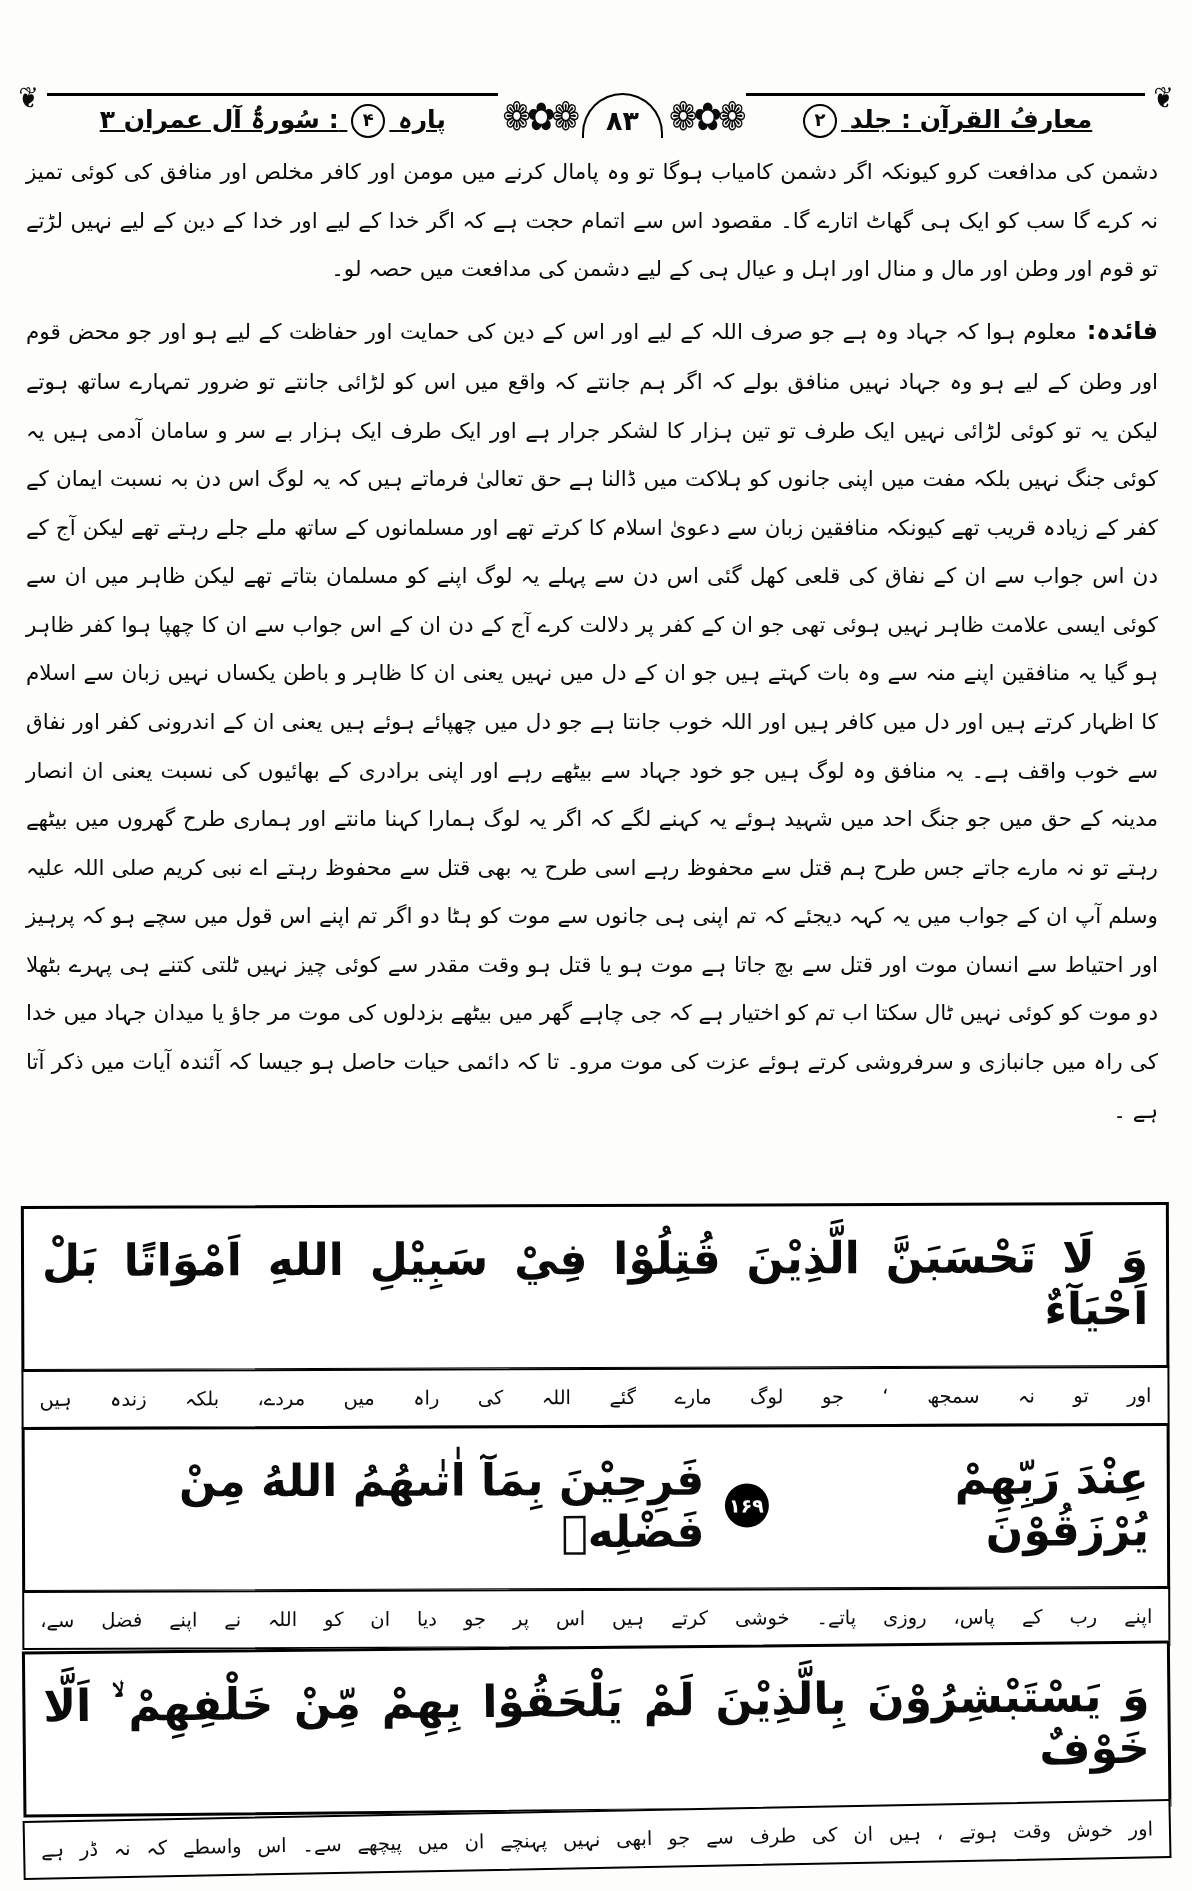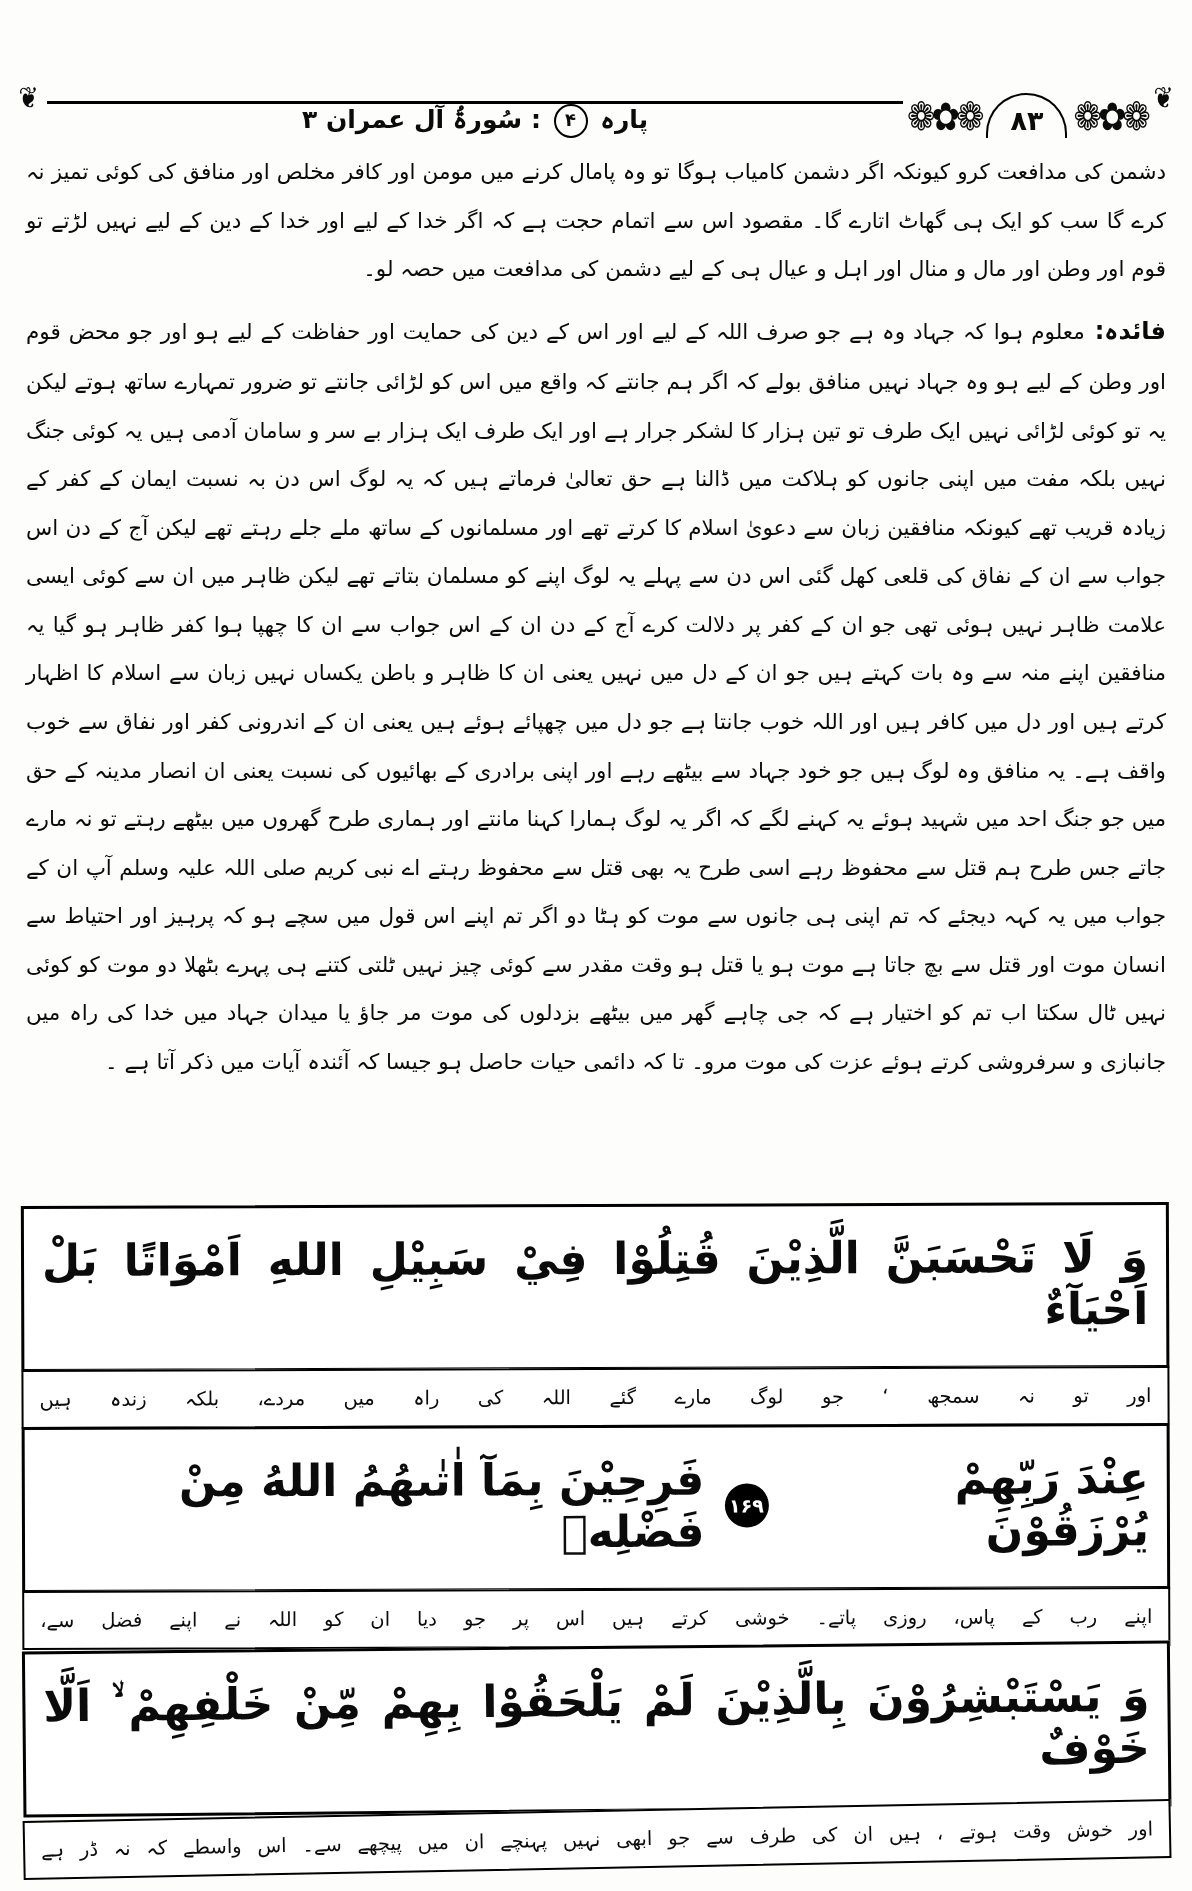--- a/index.html
+++ b/index.html
@@ -15,25 +15,26 @@
   }
   
   .header{
     position:absolute;top:58px;left:16px;right:16px;height:80px;
     display:flex;align-items:flex-end;justify-content:space-between;
   }
   .edge-orn{font-size:30px;line-height:30px;align-self:center;transform:scaleX(.8);}
   .head-seg{
     flex:1 1 auto;
     border-top:3px solid #000;
-    padding-top:0;
+    padding-top:8px;
     text-align:center;
     font-weight:bold;
     font-size:25px;
     white-space:nowrap;
+    text-decoration:underline;
   }
   .head-seg.right{margin-right:6px;}
   .head-seg.left{margin-left:6px;}
   .circle-badge{
     display:inline-block;
     min-width:30px;height:30px;line-height:28px;
     border:2.5px solid #000;border-radius:50%;
     font-size:18px;font-weight:bold;text-align:center;
     vertical-align:middle;margin:0 4px;
   }
@@ -50,21 +51,21 @@
     font-size:27px;font-weight:bold;text-align:right;
   }
   
   .body-text{
     position:absolute;top:148px;right:26px;left:26px;
     font-size:21.5px;
     line-height:2.26;
     text-align:justify;
     text-justify:inter-word;
   }
-  .para{margin:0 0 10px 0;}
+  .para{margin:0 8px 10px 0;}
   .faida-label{
     font-weight:bold;
     font-size:24px;
     letter-spacing:0;
     padding-left:10px;
   }
   
   .verses{
     position:absolute;top:1206px;right:22px;left:22px;
     transform:rotate(-0.2deg);
@@ -108,20 +109,24 @@
   .vrow.tilt2{transform:rotate(-0.9deg);}
 </style>
 </head>
 <body>
 
 <div class="page">
 
   <div class="header">
     <span class="edge-orn">❦</span>
 
+    <div class="head-seg right">
+      <span>معارفُ القرآن : جلد</span>
+      <span class="circle-badge">۲</span>
+    </div>
 
     <div class="head-center">
       <span class="orn-cluster">❁✿❁</span>
       <span class="page-no-arch">۸۳</span>
       <span class="orn-cluster">❁✿❁</span>
     </div>
 
     <div class="head-seg left">
       <span>پارہ</span>
       <span class="circle-badge">۴</span>

